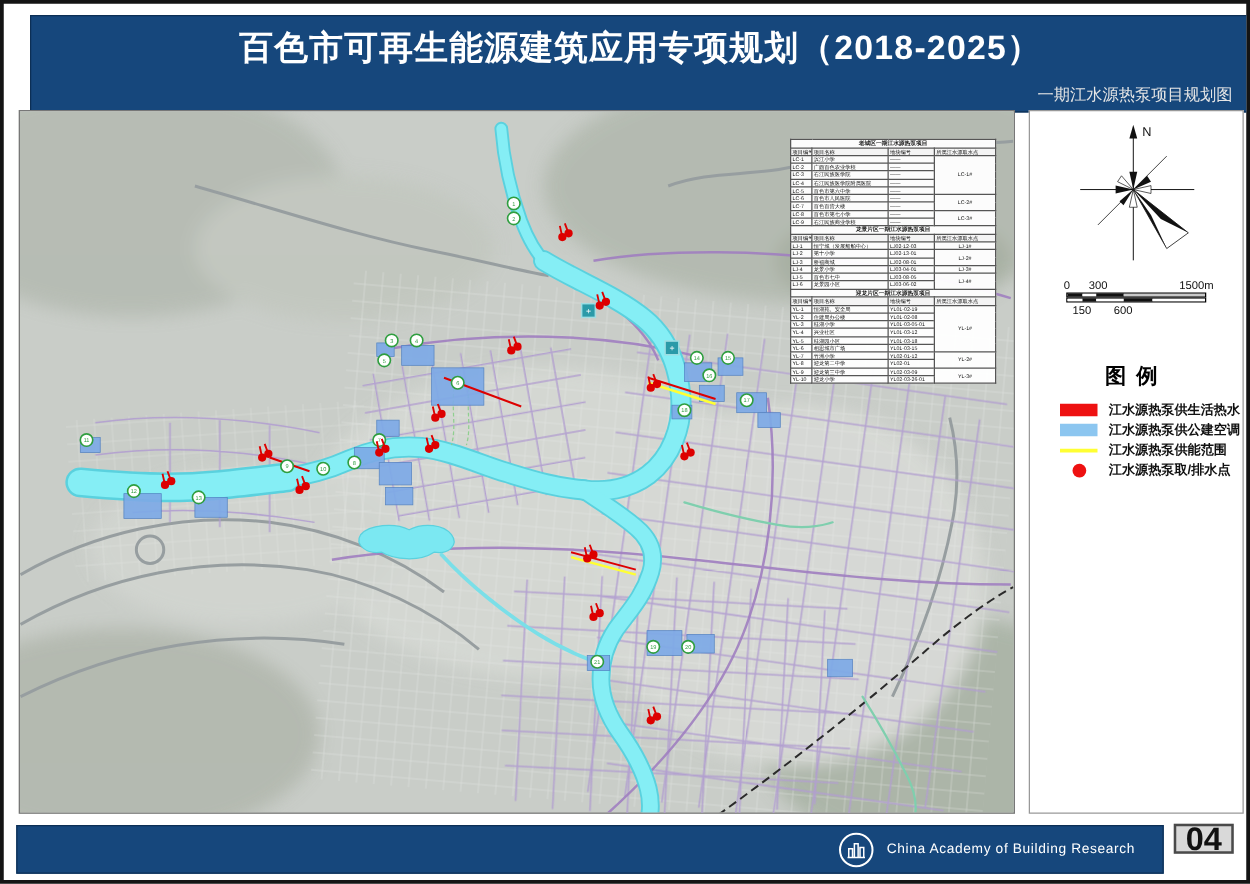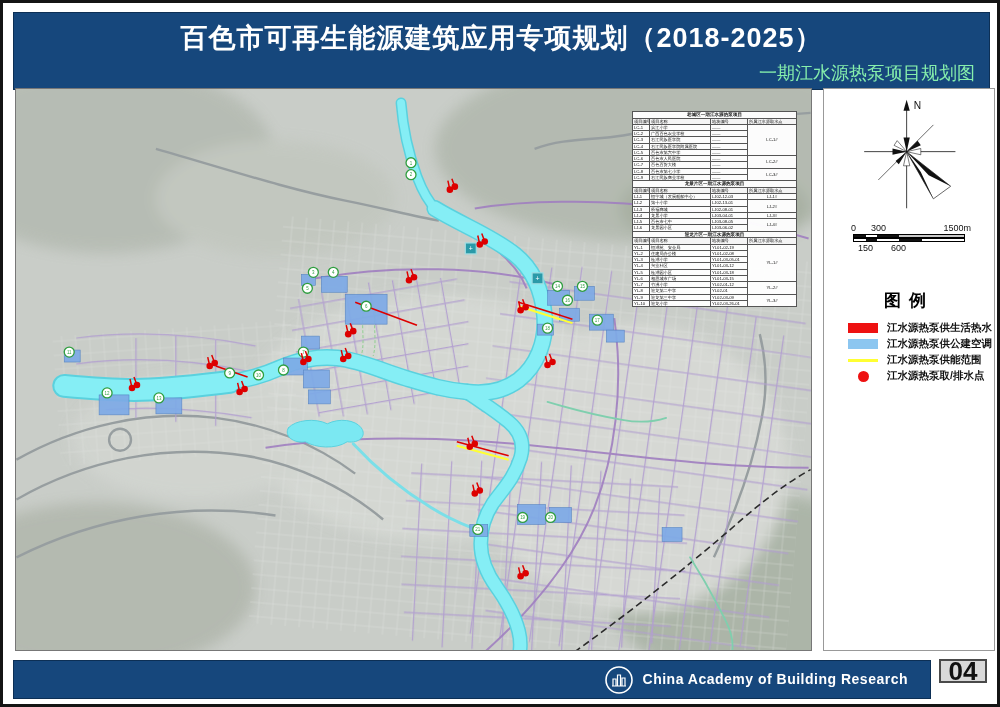--- a/index.html
+++ b/index.html
@@ -1,23 +1,23 @@
 <!DOCTYPE html>
 <html><head>
 <meta charset="utf-8">
 <style>
   html,body{margin:0;padding:0}
   body{width:1000px;height:707px;position:relative;background:#ffffff;
        font-family:"Liberation Sans","DejaVu Sans",sans-serif;
        border:3px solid #141414;box-sizing:border-box;overflow:hidden}
   
-  .header{position:absolute;left:10px;top:9px;width:977px;height:78px;
+  .header{position:absolute;left:21px;top:9px;width:977px;height:78px;
           background:#16477c;border:1px solid #0c2f55;box-sizing:border-box}
   .title{margin-top:7px;text-align:center;color:#fff;font-size:27px;font-weight:bold;letter-spacing:1px}
-  .subtitle{position:absolute;right:14px;bottom:4px;color:#86efac;font-size:18px}
+  .subtitle{position:absolute;right:14px;bottom:4px;color:#e5e5e5;font-size:13px}
   
   .map{position:absolute;left:12px;top:85px;width:797px;height:563px;
        border:1px solid #777;background:#c9cdc8;box-sizing:border-box;overflow:hidden}
   .map svg{display:block}
   
   .ptable{position:absolute;left:616px;top:22px;width:164px;background:rgba(255,255,255,.96);
           border-collapse:collapse;font-size:4.2px;line-height:1.25;color:#111;
           table-layout:fixed}
   .ptable td{border:0.5px solid #555;padding:0 1px;overflow:hidden;white-space:nowrap}
   .ptable td.sec{text-align:center;font-weight:bold;font-size:4.6px}
@@ -42,21 +42,21 @@
   .sw-line{width:30px;height:3px}
   .sw-dot{width:11px;height:11px;border-radius:50%}
   .legend-label{font-size:10.5px;color:#111;font-weight:bold}
   
   .footer{position:absolute;left:10px;top:657px;width:918px;height:39px;background:#16477c;
           border:1px solid #0c2f55;box-sizing:border-box;display:flex;align-items:center;
           justify-content:flex-end;padding-right:22px;gap:9px}
   .logo-ring{flex:0 0 auto}
   .co-names{display:flex;flex-direction:column;line-height:1.05}
   .co-cn{color:#fff;font-size:16px;font-weight:bold;letter-spacing:2px;font-style:italic}
-  .co-en{color:#fff;font-size:14px;font-weight:bold;letter-spacing:.5px}
+  .co-en{color:#fff;font-size:11px;font-weight:normal;letter-spacing:.5px}
   .pagebox{position:absolute;left:936px;top:656px;width:48px;height:24px;background:#d9d9d9;
            border:2px solid #4a4a4a;box-sizing:border-box;display:flex;align-items:center;
            justify-content:center;font-size:26px;font-weight:bold;color:#111}
 </style>
 </head>
 <body>
 
 <div class="header">
   <div class="title">百色市可再生能源建筑应用专项规划（2018-2025）</div>
   <div class="subtitle">一期江水源热泵项目规划图</div>

